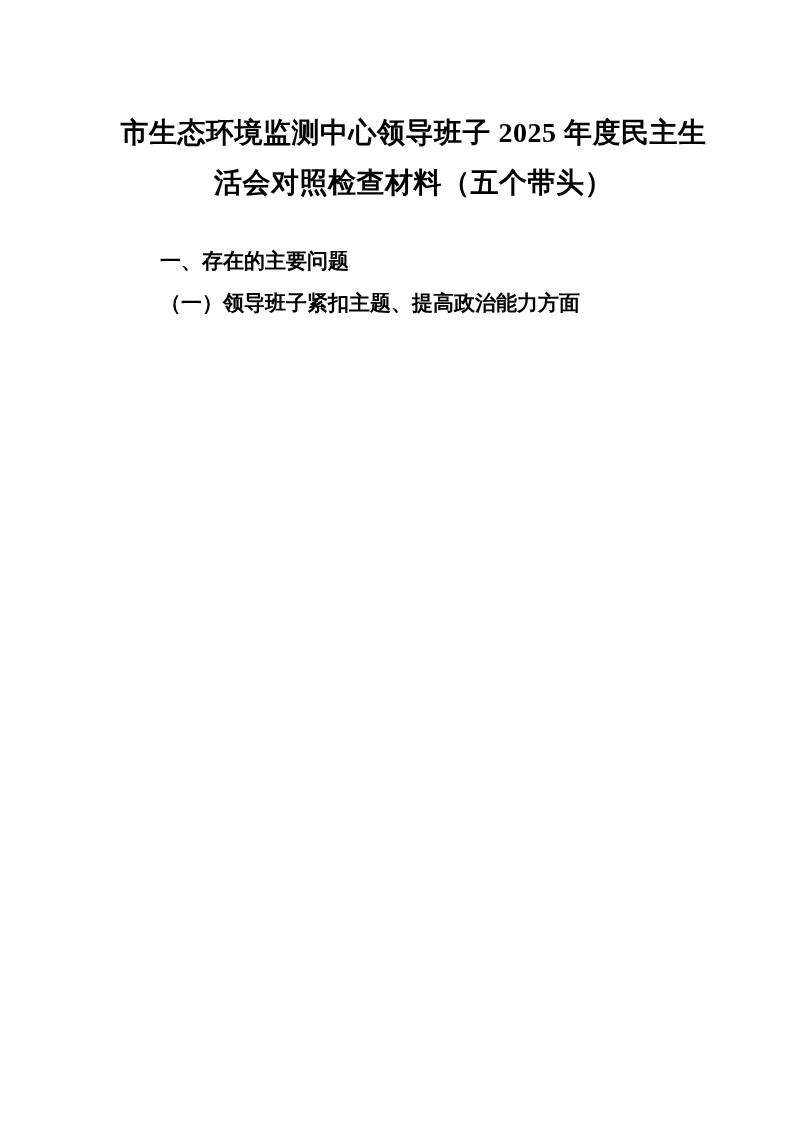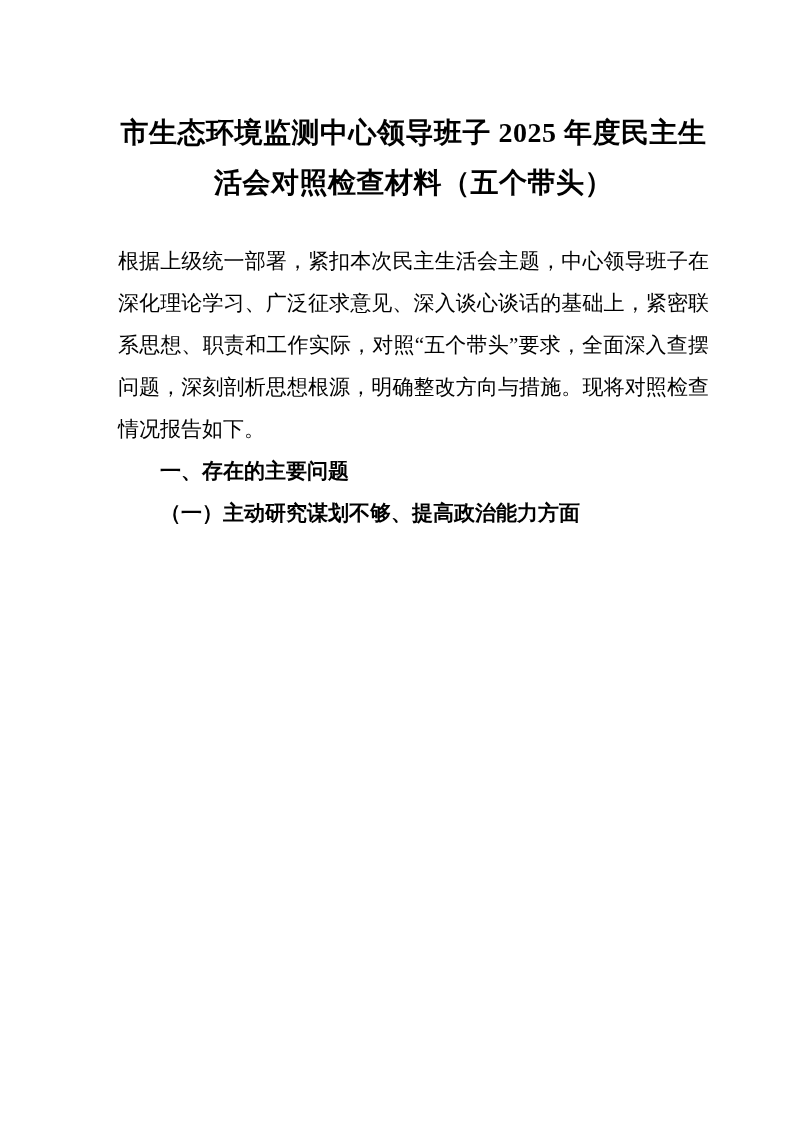--- a/index.html
+++ b/index.html
@@ -39,20 +39,19 @@
     text-indent: 2em;
     font-weight: bold;
   }
 </style>
 </head>
 <body>
 
 <div class="page">
   <h1 class="doc-title">市生态环境监测中心领导班子 2025 年度民主生活会对照检查材料（五个带头）</h1>
 
-  <p class="para">根据上级统一部署，紧扣本次民主生活会主题，中心领导班子在深化理论学习、广泛征求意见、深入谈心谈话的基础上，紧密联系思想、职责和工作实际，对照“五个带头”要求，全面深入查摆问题，深刻剖析思想根源，明确整改方向与措施。现将对照检查情况报告如下。</p>
 
   <p class="para indent">一、存在的主要问题</p>
 
 
-  <p class="para indent">（一）主动研究谋划不够、提高政治能力方面</p>
+  <p class="para indent">（一）领导班子紧扣主题、提高政治能力方面</p>
 
 </div>
 
 </body></html>

